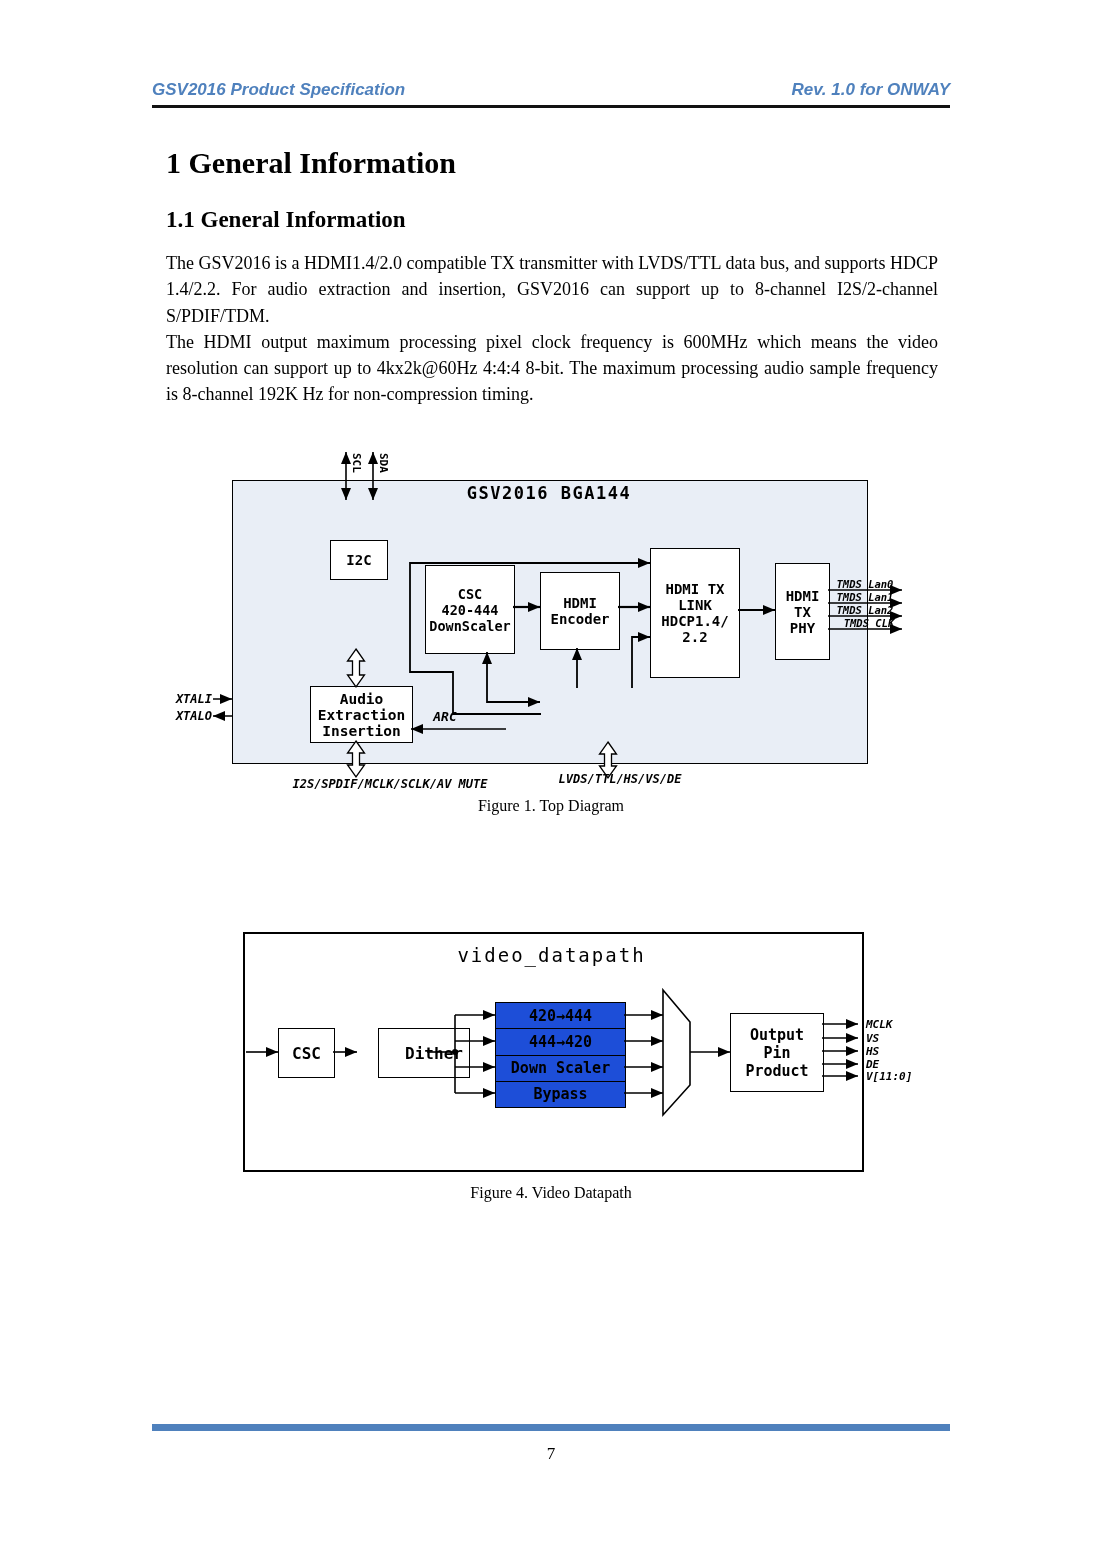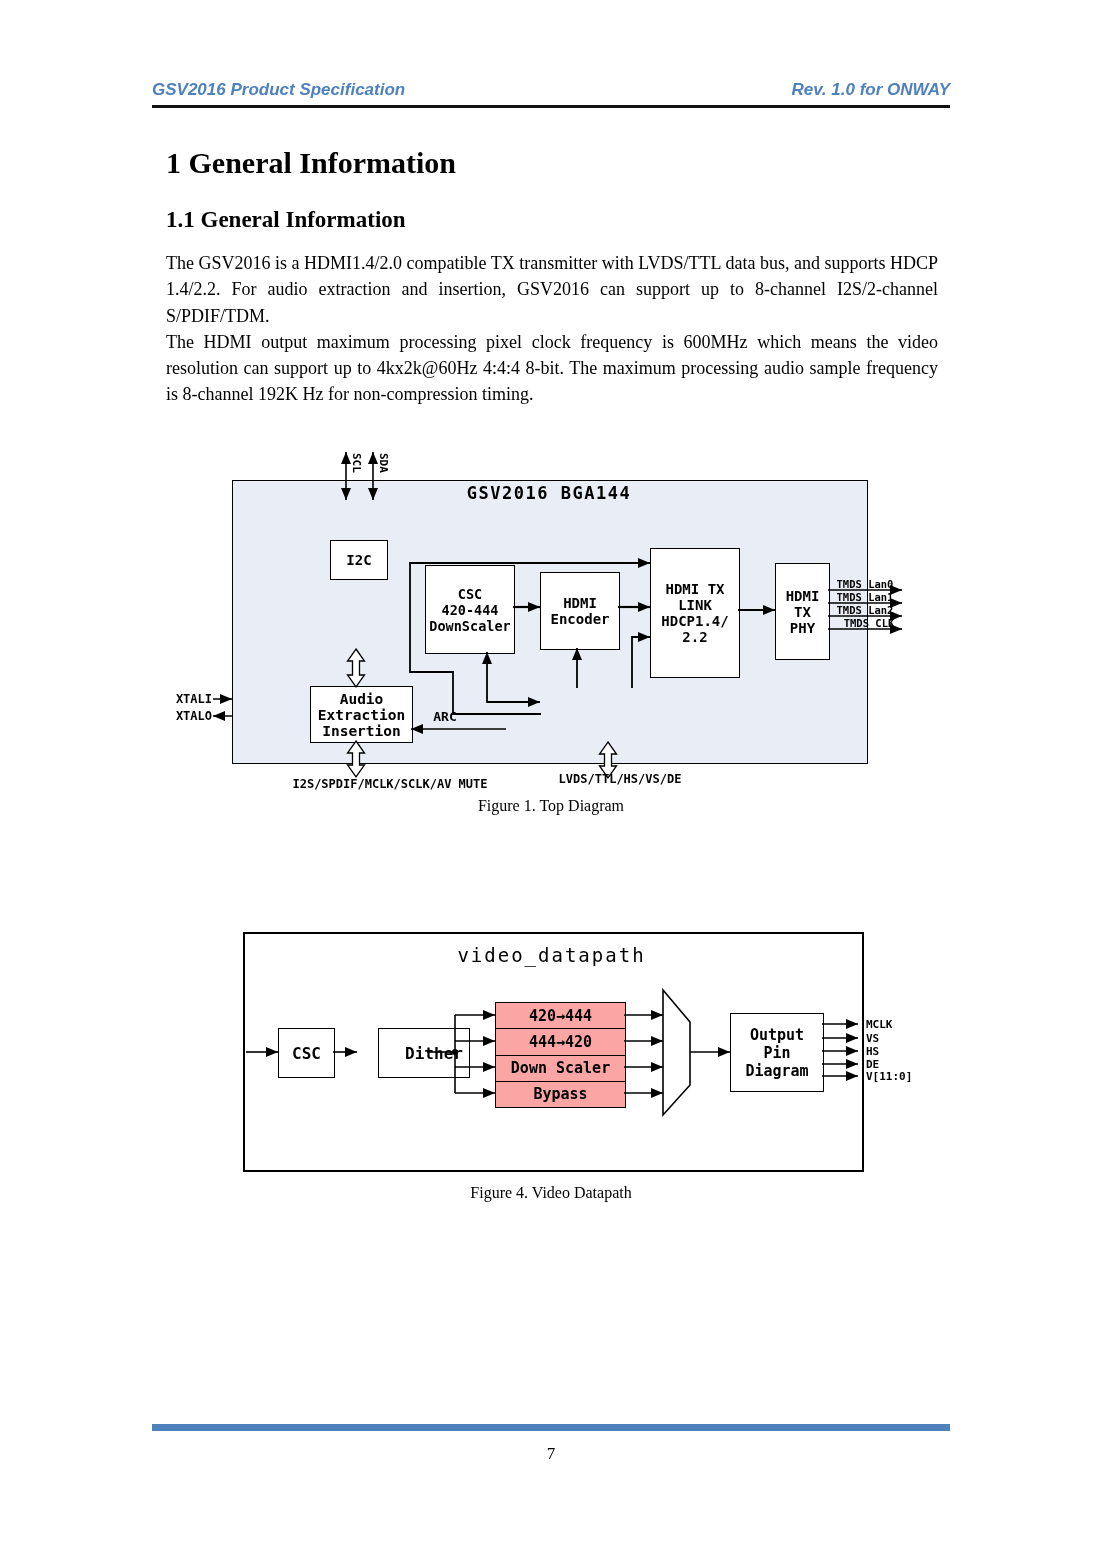--- a/index.html
+++ b/index.html
@@ -19,35 +19,35 @@
   .body-text p{margin:0;}
   .p3{left:166px;top:843px;width:772px;font-size:18px;line-height:26.3px;text-align:justify;}
   .caption{font-size:16px;text-align:center;}
   .cap1{left:152px;top:797px;width:798px;}
   .cap2{left:152px;top:1184px;width:798px;}
   
   .mono{font-family:"DejaVu Sans Mono", monospace;font-weight:bold;}
   .dbox{background:#fff;border:1.5px solid #000;display:flex;align-items:center;
         justify-content:center;text-align:center;white-space:pre-line;z-index:2;
         font-family:"DejaVu Sans Mono", monospace;font-weight:bold;color:#000;}
-  .pin{font-family:"DejaVu Sans Mono", monospace;font-weight:bold;z-index:6;color:#000;}
+  .pin{font-family:"DejaVu Sans Mono", monospace;font-weight:bold;z-index:6;color:#000;font-style:italic;}
   
   .chip{left:232px;top:480px;width:634px;height:282px;background:#e9eef6;
         border:1.4px solid #000;z-index:1;}
   .fig1-title{left:232px;top:483px;width:634px;text-align:center;font-size:17px;
               letter-spacing:1.5px;z-index:2;}
   .vlabel{writing-mode:vertical-rl;font-size:11px;line-height:11px;z-index:6;
           font-family:"DejaVu Sans Mono", monospace;font-weight:bold;}
   
   .fig2{left:243px;top:932px;width:617px;height:236px;background:#fff;
         border:2.5px solid #000;z-index:1;}
   .fig2-title{left:243px;top:944px;width:617px;text-align:center;font-size:19px;
               letter-spacing:2px;z-index:2;font-weight:normal;}
   .stack{left:495px;top:1002px;width:129px;height:104px;border:1.5px solid #000;
-         background:#fca5a5;z-index:2;display:flex;flex-direction:column;}
+         background:#1d4ed8;z-index:2;display:flex;flex-direction:column;}
   .stack .row{flex:1;display:flex;align-items:center;justify-content:center;
               border-bottom:1.5px solid #000;font-family:"DejaVu Sans Mono", monospace;
               font-weight:bold;font-size:15px;}
   .stack .row:last-child{border-bottom:none;}
   
   .wires{left:0;top:0;z-index:5;pointer-events:none;}
   
   .footbar{left:152px;top:1424px;width:798px;height:7px;background:#4f81bd;z-index:2;}
   .pageno{left:152px;top:1444px;width:798px;text-align:center;font-size:17px;}
 </style>
@@ -114,21 +114,21 @@
 
   <div class="abs stack">
     <div class="row">420→444</div>
     <div class="row">444→420</div>
     <div class="row">Down Scaler</div>
     <div class="row">Bypass</div>
   </div>
 
   <div class="abs dbox" style="left:730px;top:1013px;width:92px;height:77px;font-size:15px;">Output
 Pin
-Diagram</div>
+Product</div>
 
   <div class="abs pin" style="left:866px;top:1018px;font-size:11px;">MCLK</div>
   <div class="abs pin" style="left:866px;top:1032px;font-size:11px;">VS</div>
   <div class="abs pin" style="left:866px;top:1045px;font-size:11px;">HS</div>
   <div class="abs pin" style="left:866px;top:1058px;font-size:11px;">DE</div>
   <div class="abs pin" style="left:866px;top:1070px;font-size:11px;">V[11:0]</div>
 
   <div class="abs caption cap2">Figure 4. Video Datapath</div>
 
   <div class="abs footbar"></div>

